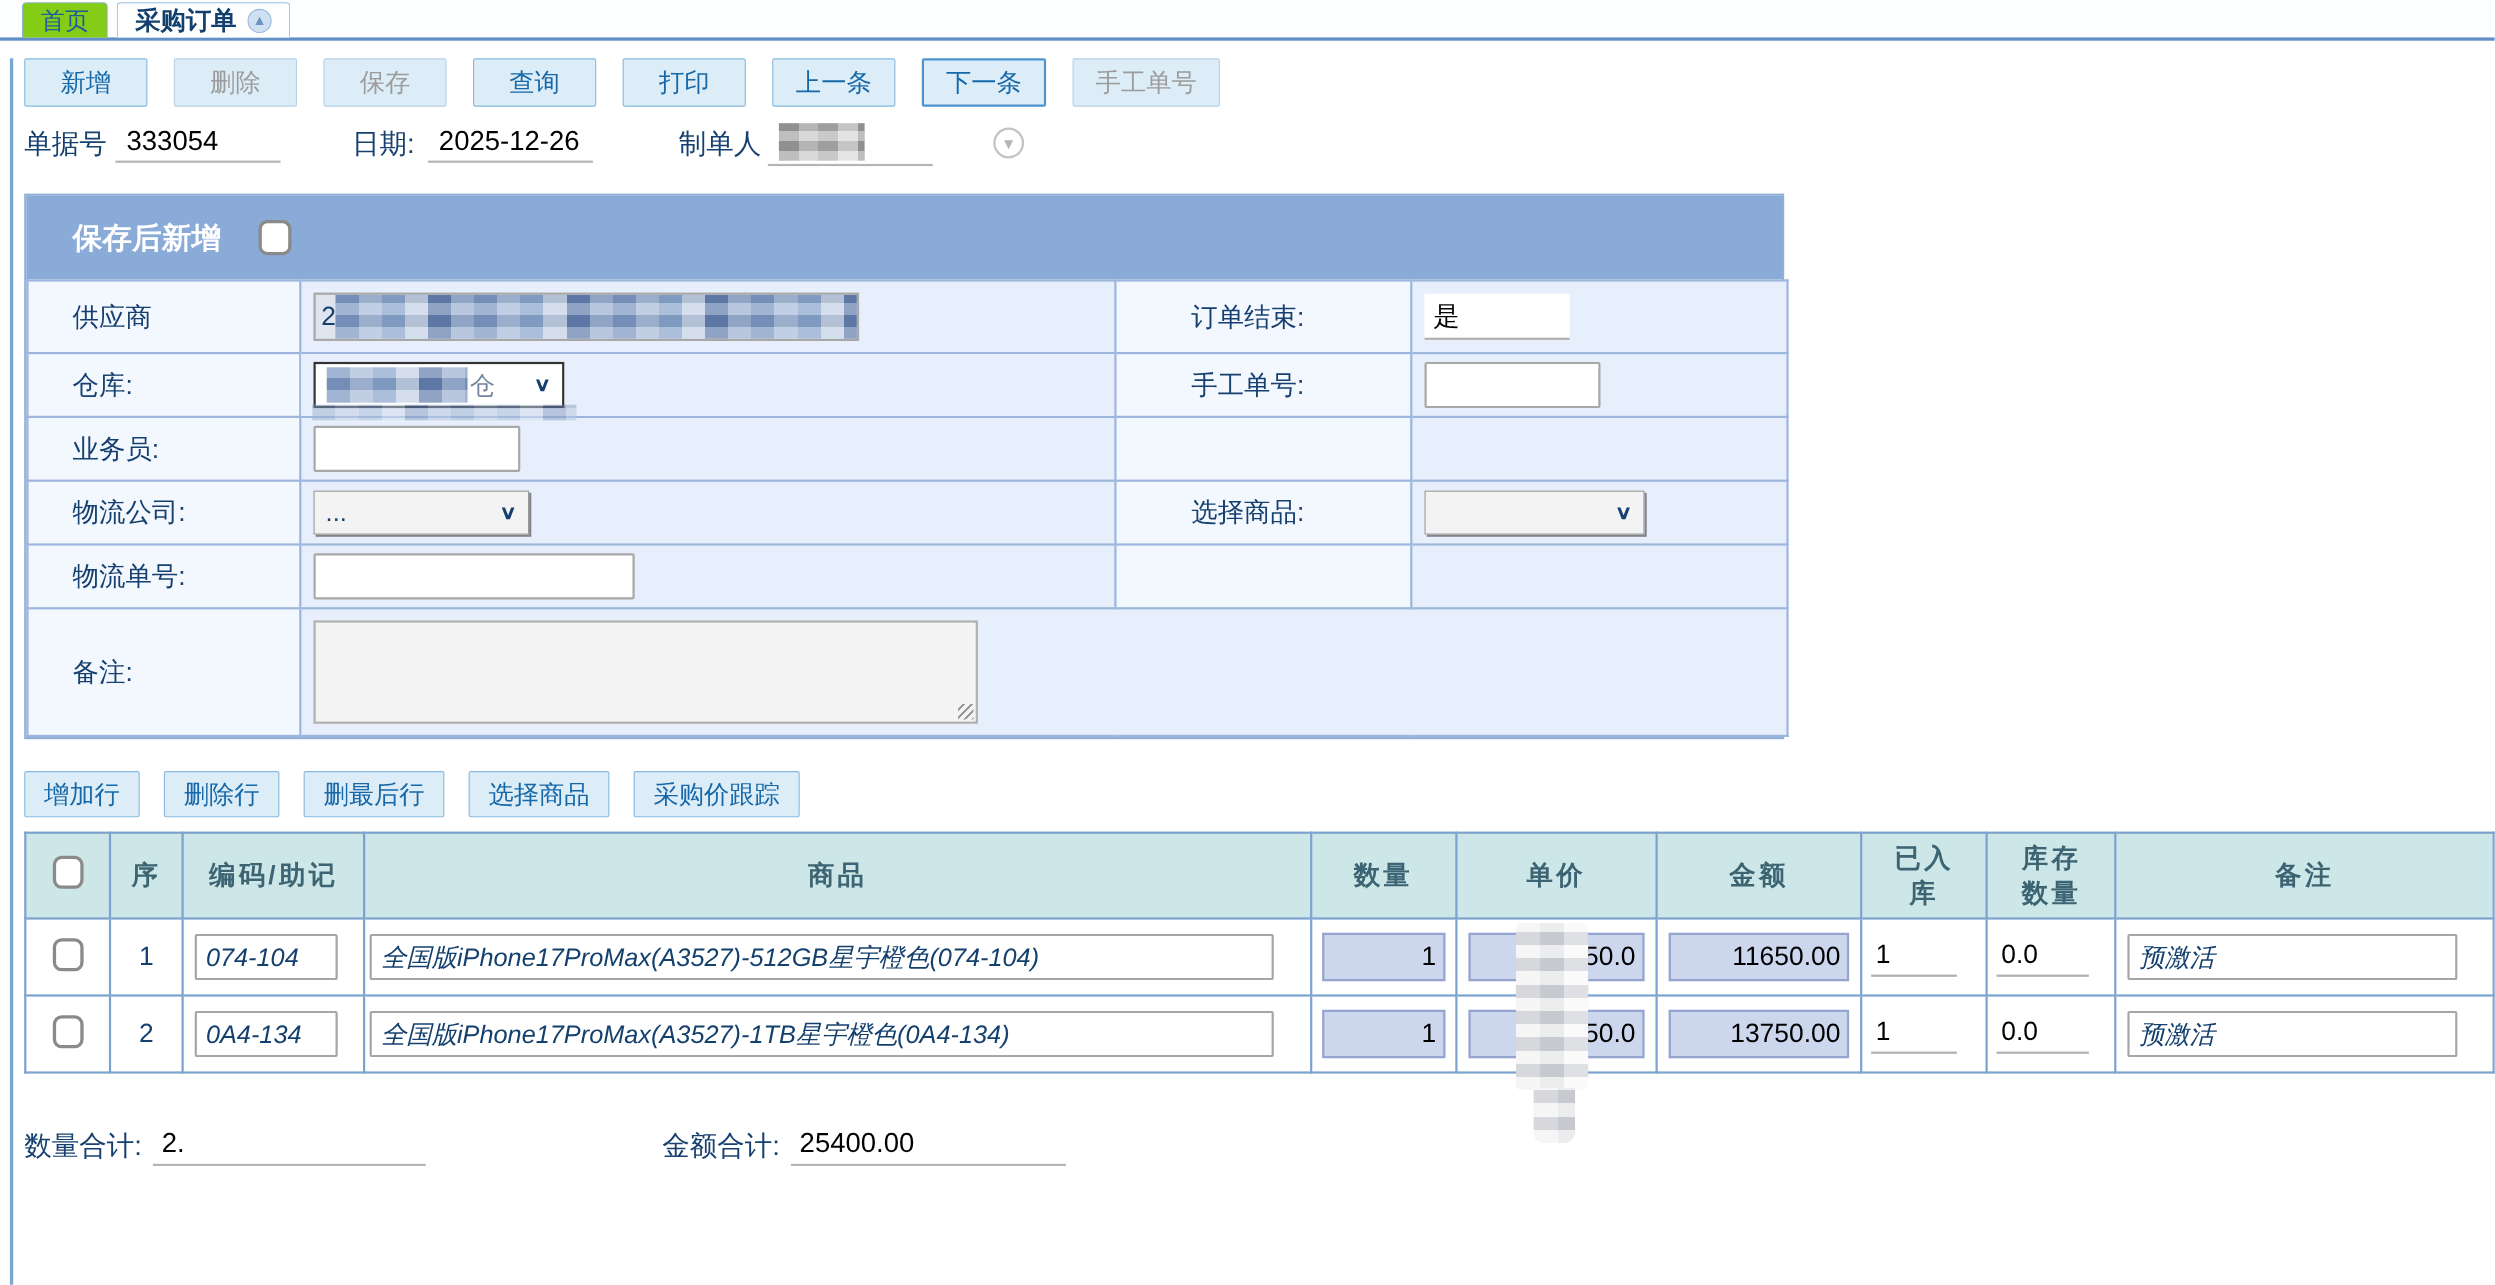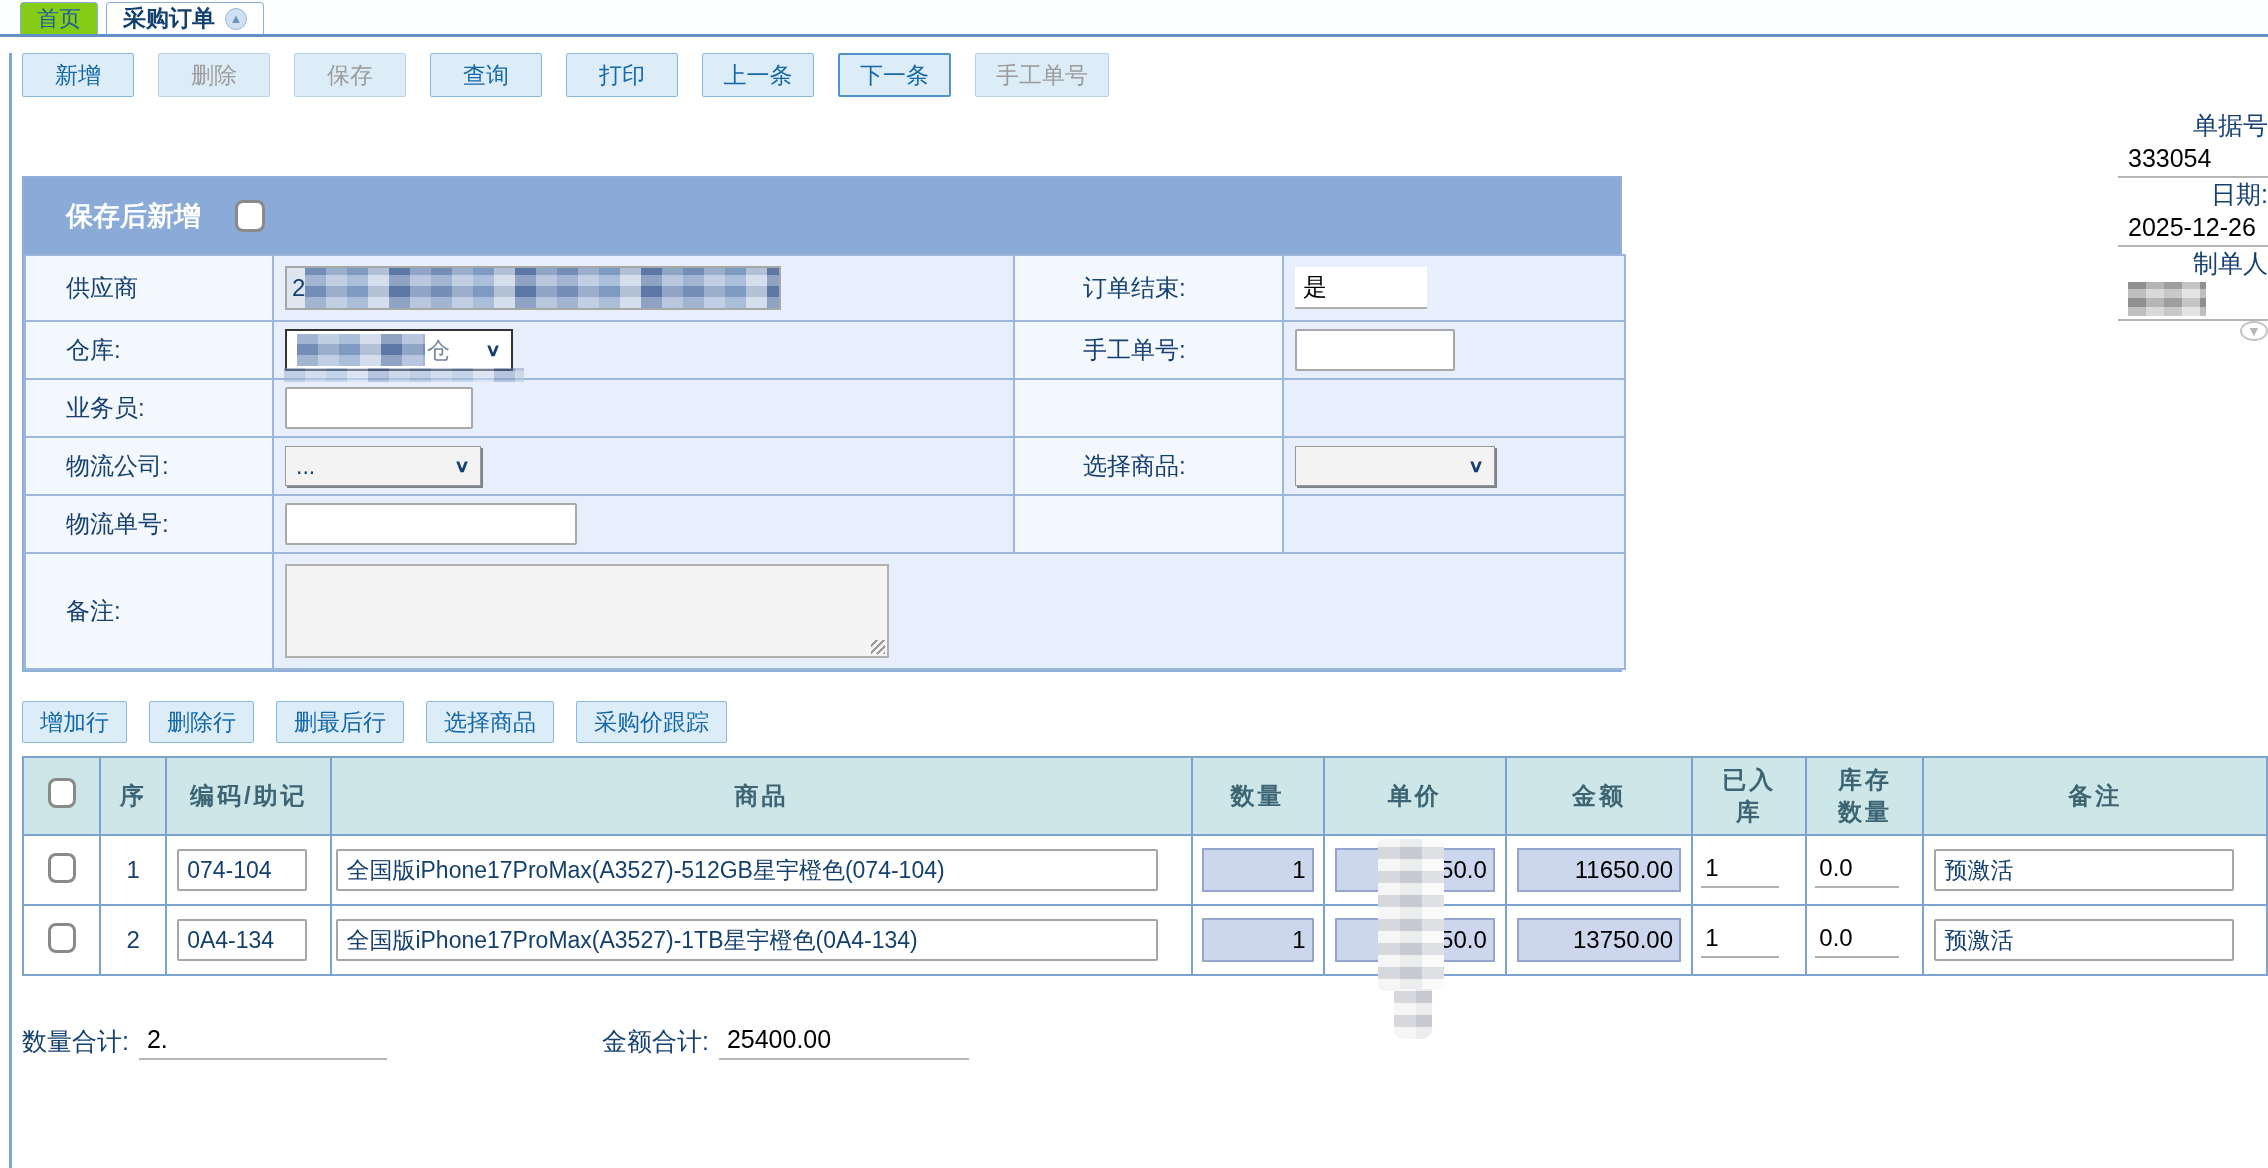--- a/index.html
+++ b/index.html
@@ -22,21 +22,21 @@
   .content { margin-left:9px; border-left:3px solid #7ba6d4; padding-left:10px;
     min-height:1128px; }
 
   .toolbar { margin-top:16px; display:flex; gap:24px; }
   .btn { height:44px; min-width:112px; padding:0 20px; background:#ddedf8;
     border:1px solid #86b9dd; border-radius:2px; color:#1668a8; font-size:23px;
     display:flex; align-items:center; justify-content:center; cursor:pointer; }
   .btn.disabled { color:#9c9c9c; border-color:#b5d2e8; cursor:default; }
   .btn.default { border:2px solid #4f93ce; }
 
-  .docfields { margin-top:12px; height:42px; display:flex; align-items:flex-end; font-size:25px;flex-direction:column; }
+  .docfields { margin-top:12px; height:42px; display:flex; align-items:center; font-size:25px; }
   .lbl { color:#16406f; }
   .uval { color:#000; border-bottom:2px solid #b5b5b5; padding:2px 10px 3px 10px; }
   .maker-mosaic { display:inline-block; width:78px; height:34px; vertical-align:middle; }
   .drop-circle { width:28px; height:28px; border-radius:50%; border:2px solid #c3c3c3;
     margin-left:55px; display:flex; align-items:center; justify-content:center;
     color:#b5b5b5; font-size:14px; }
 
   
   .formbox { margin-top:25px; width:1600px; border:2px solid #8fb0d8; }
   .formhead { height:76px; background:#8aabd8; display:flex; align-items:center;
@@ -98,21 +98,21 @@
   .twrap { margin-top:13px; position:relative; width:2246px; }
   table.itable { border-collapse:collapse; width:2246px; table-layout:fixed;
     border:2px solid #6a94c6; }
   table.itable th, table.itable td { border:2px solid #7ca2cf; }
   table.itable th { height:78px; background:#cde7e8; color:#3c6472; font-size:24px;
     font-weight:bold; letter-spacing:3px; text-align:center; }
   table.itable td { height:70px; background:#fff; }
   td.c { text-align:center; }
   .seq { color:#16406f; font-size:24px; text-align:center; }
   .cellin { height:42px; border:2px solid #a6a6a6; border-radius:2px; background:#fff;
-    font-size:23px; color:#14406e; padding:4px 8px; font-family:"Liberation Sans",sans-serif; }
+    font-size:23px; color:#14406e; padding:4px 8px; font-family:"Liberation Sans",sans-serif;font-style:italic; }
   .code-in { width:130px; margin-left:10px; }
   .prod-in { width:822px; margin-left:4px; }
   .ro-num { height:44px; background:#ccd6ed; border:2px solid #96a5ce; color:#000;
     font-size:24px; display:flex; align-items:center; justify-content:flex-end;
     padding-right:6px; margin:0 auto; }
   .qty-box{width:112px;} .price-box{width:160px;} .amt-box{width:164px;}
   .uline { display:inline-block; border-bottom:2px solid #b0b0b0; font-size:24px;
     color:#000; padding:2px 4px 4px 4px; margin-left:8px; }
   .u80{min-width:78px;} .u84{min-width:84px;}
   .rmk-in { width:300px; margin-left:10px; }

